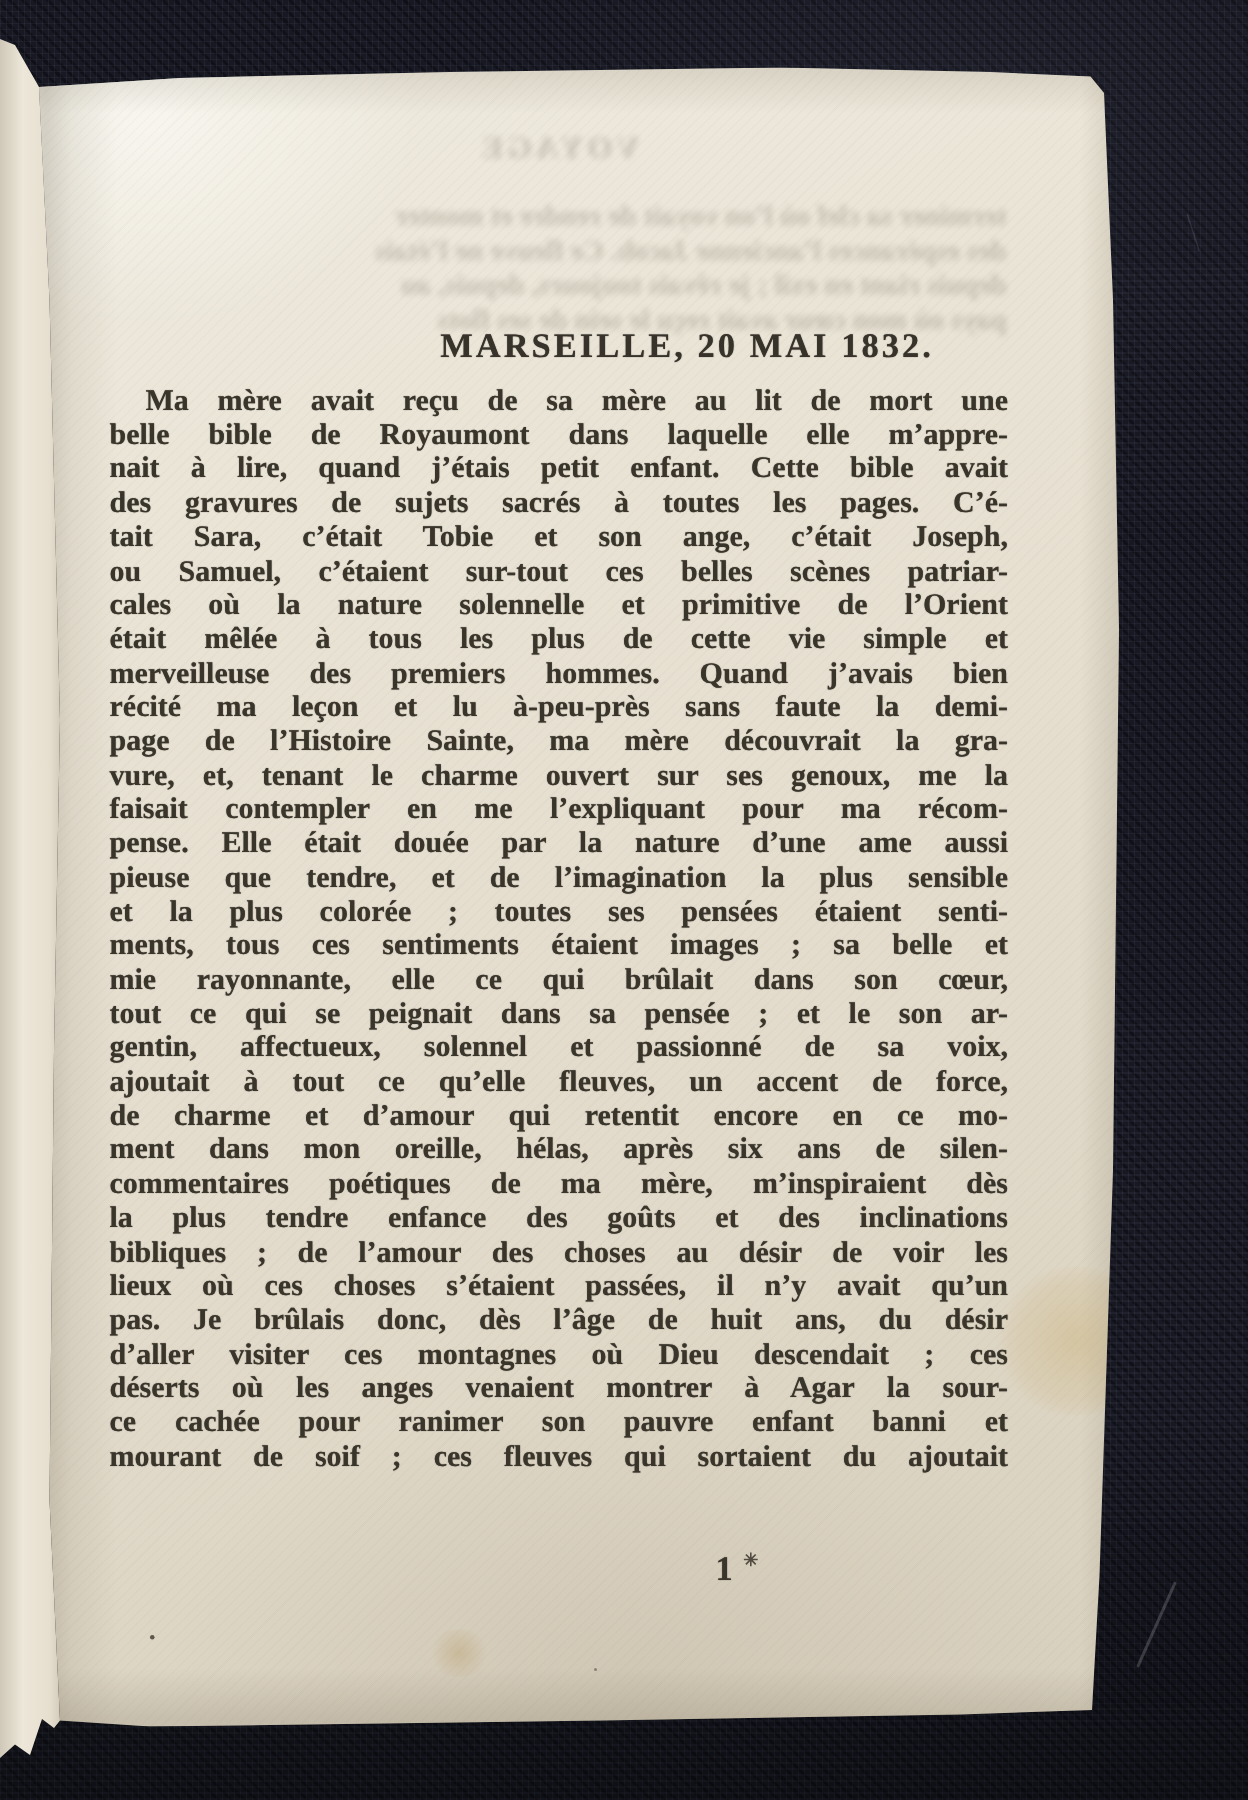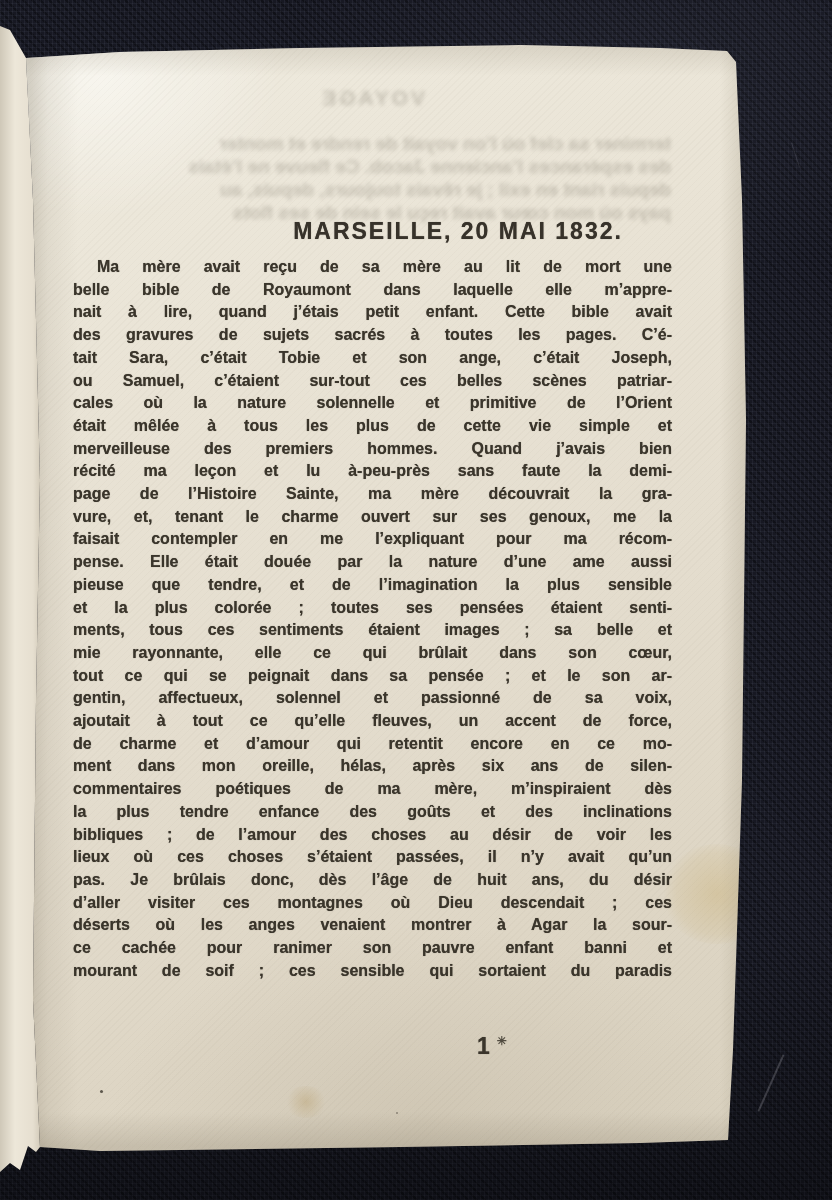--- a/index.html
+++ b/index.html
@@ -1,17 +1,17 @@
 <!DOCTYPE html>
 <html><head>
 <meta charset="utf-8">
 <style>
   html,body{margin:0;padding:0;background:#0c0c11;}
   .scene{position:relative;width:832px;height:1200px;overflow:hidden;
-         font-family:Liberation Sans, sans-serif;}
+         font-family:Liberation Serif, serif;}
   
   .cloth{position:absolute;inset:0;background-color:#171822;
     background-image:
       radial-gradient(ellipse 520px 300px at 78% 6%, rgba(160,165,190,.06), transparent 70%),
       linear-gradient(180deg, transparent 78%, rgba(0,0,0,.38) 100%),
       repeating-linear-gradient(90deg, rgba(150,158,185,.08) 0 1px, transparent 1px 4px),
       repeating-linear-gradient(0deg, rgba(140,148,175,.07) 0 1px, transparent 1px 4px),
       repeating-linear-gradient(45deg, rgba(0,0,0,.30) 0 2px, transparent 2px 6px);}
   .scratch{position:absolute;background:rgba(205,205,215,.22);border-radius:2px;}
   .scratch.s1{left:770px;top:1052px;width:2px;height:62px;transform:rotate(24deg);}
@@ -51,21 +51,21 @@
     transform:scaleX(-1);filter:blur(2.1px);opacity:.42;
     color:rgba(80,74,60,.60);font-weight:bold;}
   .ghost-header{text-align:center;font-size:21px;letter-spacing:3px;margin-bottom:22px;}
   .ghost .line{font-size:19px;line-height:23px;}
   
   .heading{position:absolute;left:73px;top:218px;width:598px;box-sizing:border-box;
     padding-left:172px;text-align:center;font-size:23px;font-weight:bold;
     letter-spacing:2px;color:#37322a;white-space:nowrap;
     text-shadow:0 0 .7px rgba(55,50,42,.85);}
   .bodytext{position:absolute;left:73px;top:256px;width:599px;color:#3a352b;}
-  .bodytext .line{font-size:16px;line-height:22.7px;font-weight:bold;
+  .bodytext .line{font-size:20px;line-height:22.7px;font-weight:bold;
     text-align:justify;text-align-last:justify;white-space:nowrap;
     text-shadow:0 0 .7px rgba(58,53,45,.8);}
   .bodytext .line:first-child{text-indent:24px;}
   .sig{position:absolute;left:73px;top:1033px;width:599px;color:#3a352b;
     text-indent:404px;font-weight:bold;}
   .sig-num{font-size:23px;text-shadow:0 0 .7px rgba(58,53,45,.8);}
   .sig-star{font-size:12px;vertical-align:9px;margin-left:7px;opacity:.85;}
 </style>
 </head>
 <body>
@@ -124,20 +124,20 @@
       <div class="line">de charme et d’amour qui retentit encore en ce mo-</div>
       <div class="line">ment dans mon oreille, hélas, après six ans de silen-</div>
       <div class="line">commentaires poétiques de ma mère, m’inspiraient dès</div>
       <div class="line">la plus tendre enfance des goûts et des inclinations</div>
       <div class="line">bibliques ; de l’amour des choses au désir de voir les</div>
       <div class="line">lieux où ces choses s’étaient passées, il n’y avait qu’un</div>
       <div class="line">pas. Je brûlais donc, dès l’âge de huit ans, du désir</div>
       <div class="line">d’aller visiter ces montagnes où Dieu descendait ; ces</div>
       <div class="line">déserts où les anges venaient montrer à Agar la sour-</div>
       <div class="line">ce cachée pour ranimer son pauvre enfant banni et</div>
-      <div class="line">mourant de soif ; ces sensible qui sortaient du paradis</div>
+      <div class="line">mourant de soif ; ces fleuves qui sortaient du ajoutait</div>
     </div>
 
   <div class="sig">
     <span class="sig-num">1</span><span class="sig-star">✳</span>
   </div>
 
 </div>
 
 </body></html>

